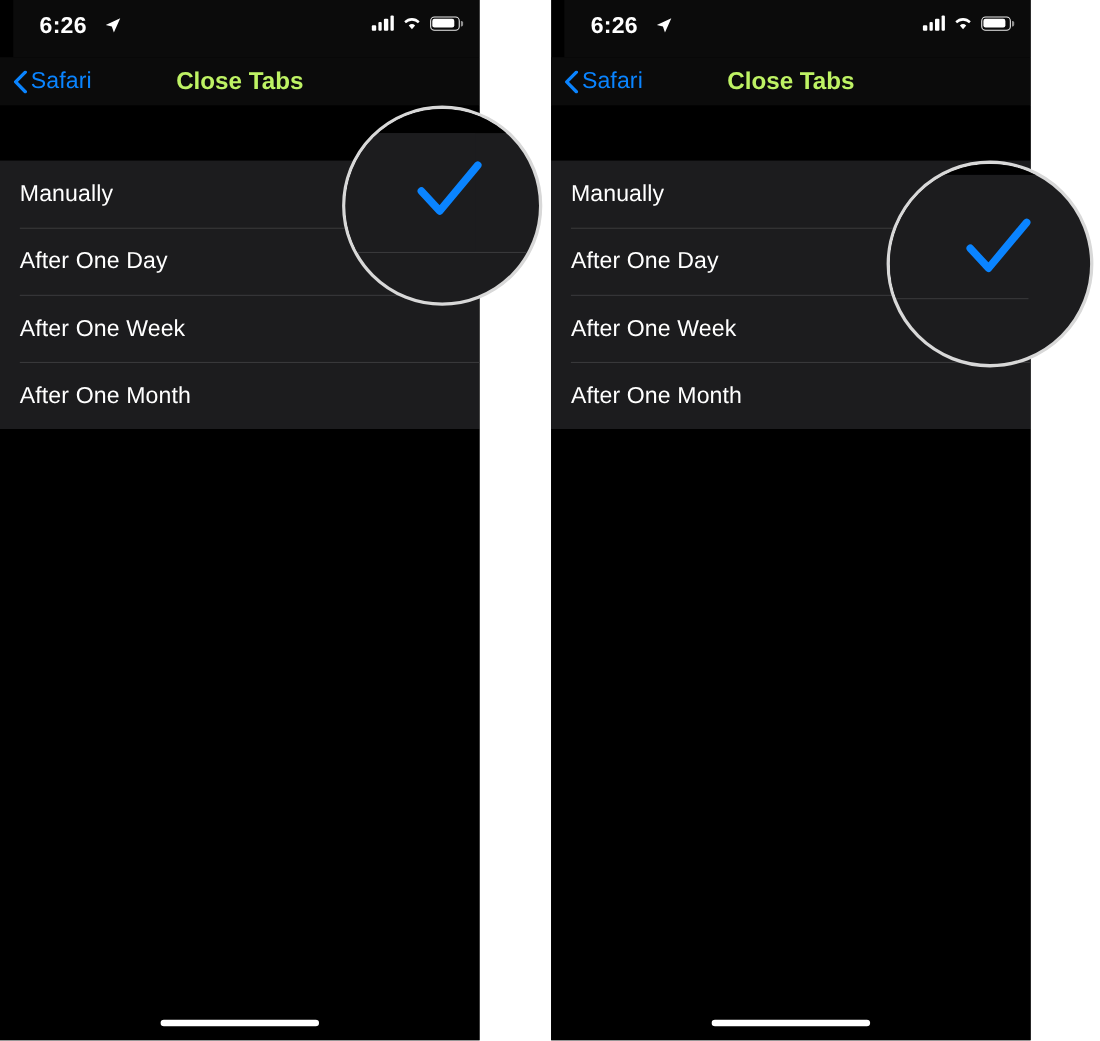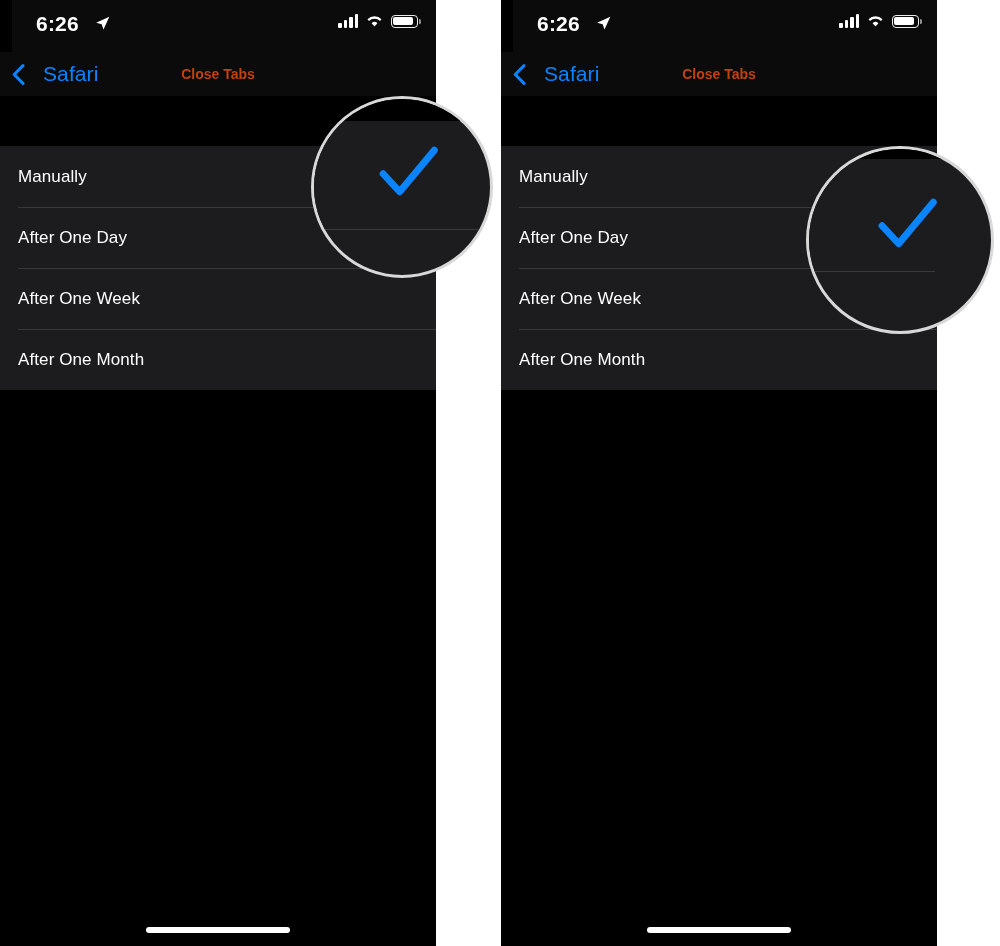--- a/index.html
+++ b/index.html
@@ -108,39 +108,39 @@
     height: 44px;
     background: #0b0b0b;
   }
   .nav-back {
     position: absolute;
     left: 12px;
     top: 0;
     height: 44px;
     display: flex;
     align-items: center;
-    gap: 18px;
+    gap: 3px;
     cursor: pointer;
   }
   .chev { width: 13px; height: 21px; display: block; }
   .nav-back-label {
     font-size: 21px;
     color: #0a84ff;
     letter-spacing: 0.1px;
   }
   .nav-title {
     position: absolute;
     left: 0; right: 0;
     top: 0;
     height: 44px;
     line-height: 44px;
     text-align: center;
-    font-size: 14px;
+    font-size: 22px;
     font-weight: bold;
-    color: #c2410c;
+    color: #bef264;
   }
 
   
   .list-gap {
     position: absolute;
     top: 96px; left: 0; right: 0;
     height: 50px;
     background: #000000;
   }
 
@@ -160,21 +160,21 @@
     cursor: pointer;
   }
   .option-row + .option-row::before {
     content: "";
     position: absolute;
     left: 18px; right: 0; top: 0;
     height: 1px;
     background: #38383a;
   }
   .option-label {
-    font-size: 17px;
+    font-size: 21px;
     color: #ffffff;
     letter-spacing: 0.1px;
   }
   .option-check {
     position: absolute;
     right: 22px;
     top: 50%;
     transform: translateY(-50%);
     width: 26px;
     height: 26px;

